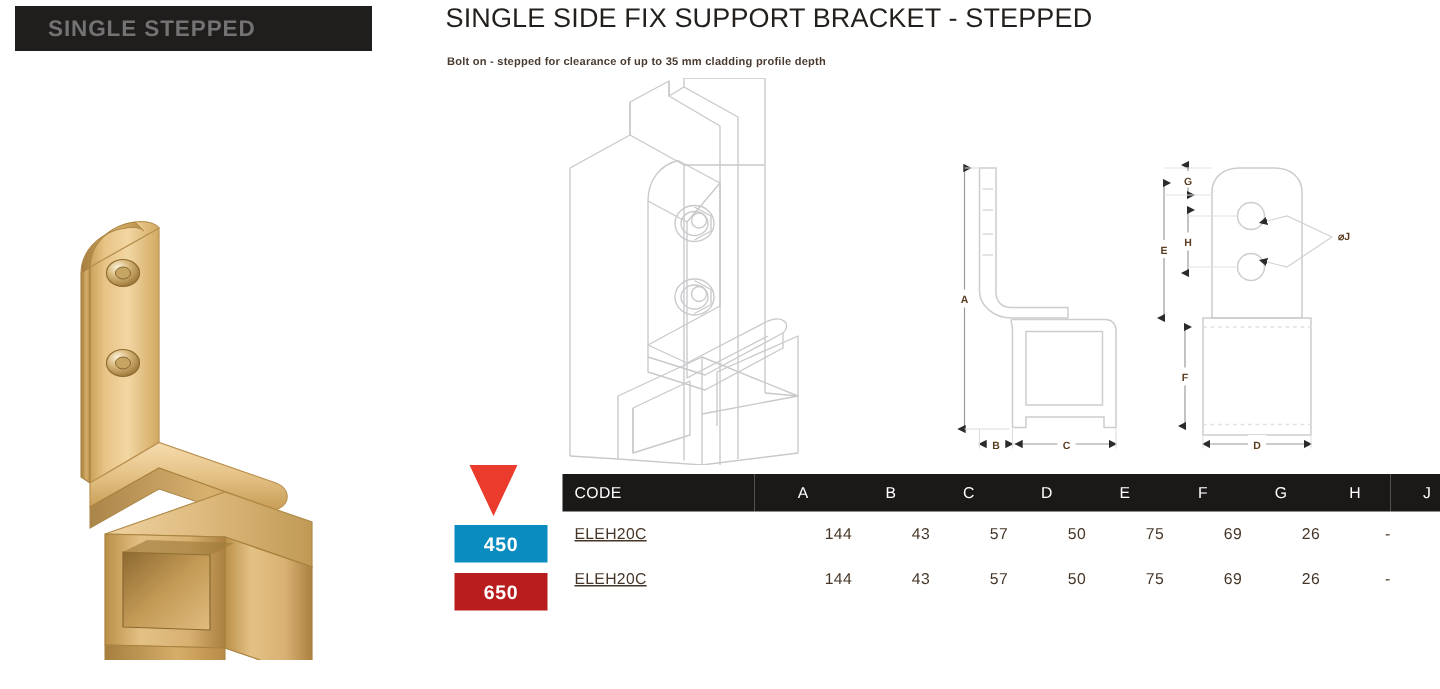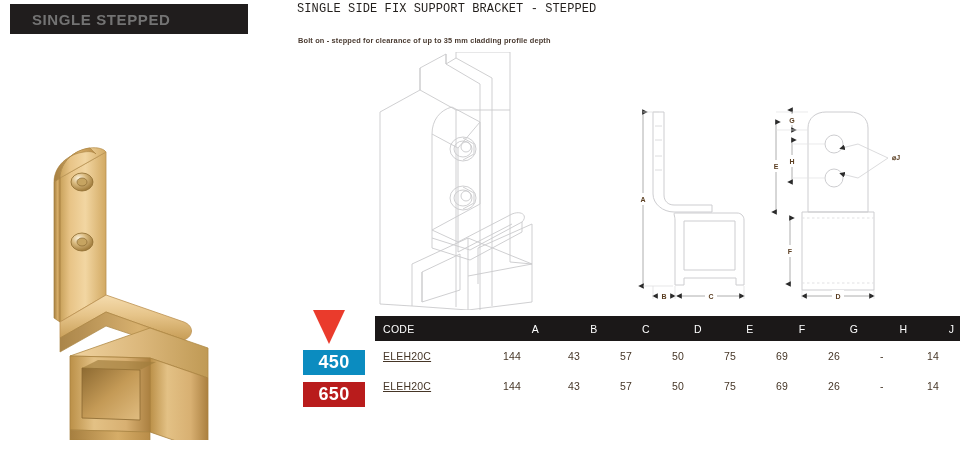--- a/index.html
+++ b/index.html
@@ -14,21 +14,21 @@
   #banner{
     left:10px;top:4px;width:238px;height:30px;background:#201d1d;
   }
   #banner-label{
     position:absolute;left:22px;top:7px;
     color:#737373;font-size:15px;font-weight:bold;letter-spacing:.6px;
   }
 
   
   #page-title{
-    left:297px;top:2px;color:#231f1c;font-size:12px;letter-spacing:.1px;white-space:nowrap;font-family:Liberation Mono, monospace;
+    left:297px;top:2px;color:#231f1c;font-size:18px;letter-spacing:.1px;white-space:nowrap;
   }
   #page-subtitle{
     left:298px;top:36px;color:#4a3b31;font-size:7.4px;letter-spacing:.15px;white-space:nowrap;font-weight:bold;
   }
 
   
   #product-photo{left:8px;top:120px;width:240px;height:320px;}
 
   
   #iso-drawing{left:360px;top:52px;width:210px;height:258px;}
@@ -44,28 +44,28 @@
 
   
   #spec-table{left:375px;top:316px;width:591px;}
   #spec-table table{border-collapse:collapse;width:591px;table-layout:fixed;}
   #spec-table thead th{
     background:#1b1818;color:#ffffff;font-size:10.5px;font-weight:normal;
     height:25px;padding:0;letter-spacing:.3px;
   }
   #spec-table thead th.code-col{text-align:left;padding-left:8px;width:128px;}
   #spec-table tbody td{
-    color:#463627;font-size:10.5px;height:30px;padding:0;text-align:left;
+    color:#463627;font-size:10.5px;height:30px;padding:0;text-align:right;
     letter-spacing:.2px;
   }
   #spec-table tbody td.code-cell{text-align:left;padding-left:8px;text-decoration:underline;}
 
   
   .size-badge{
-    width:62px;height:25px;color:#ffffff;font-size:18px;font-weight:bold;
+    width:62px;height:25px;color:#ffffff;font-size:13px;font-weight:bold;
     display:flex;align-items:center;justify-content:center;letter-spacing:.4px;
   }
   #badge-450{left:303px;top:350px;}
   #badge-650{left:303px;top:382px;}
 
   
   .dimlabel{font-family:"Liberation Sans",sans-serif;font-size:7px;fill:#5a3d20;font-weight:bold;}
 </style>
 </head>
 <body>

